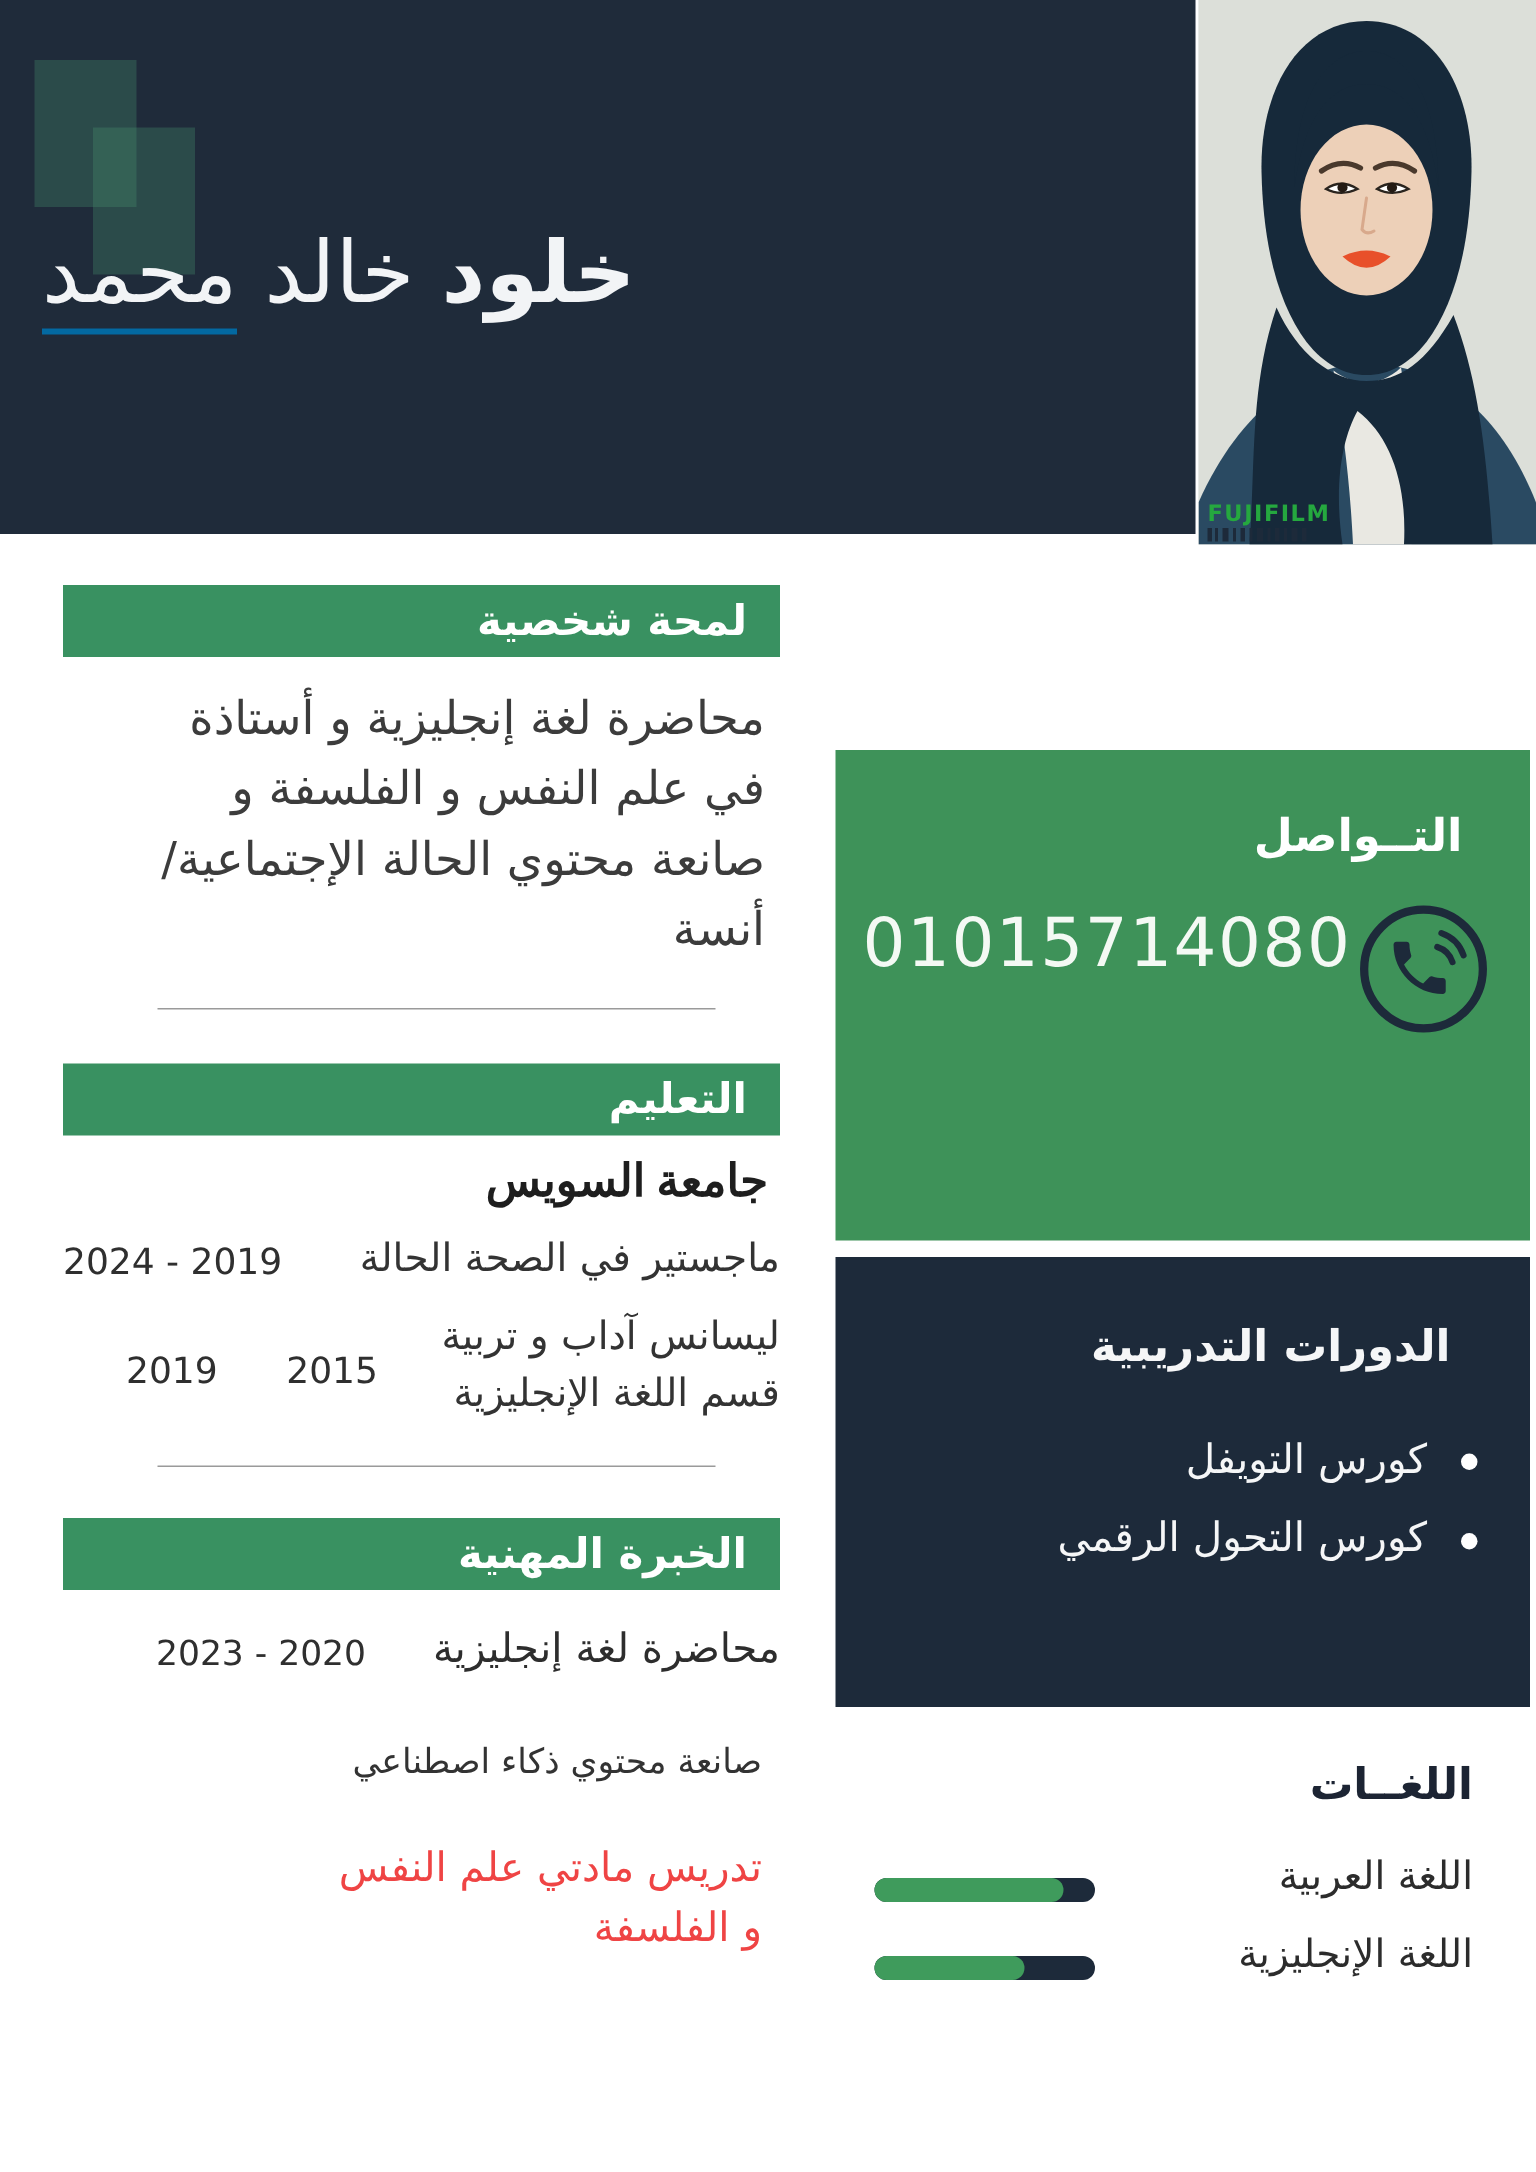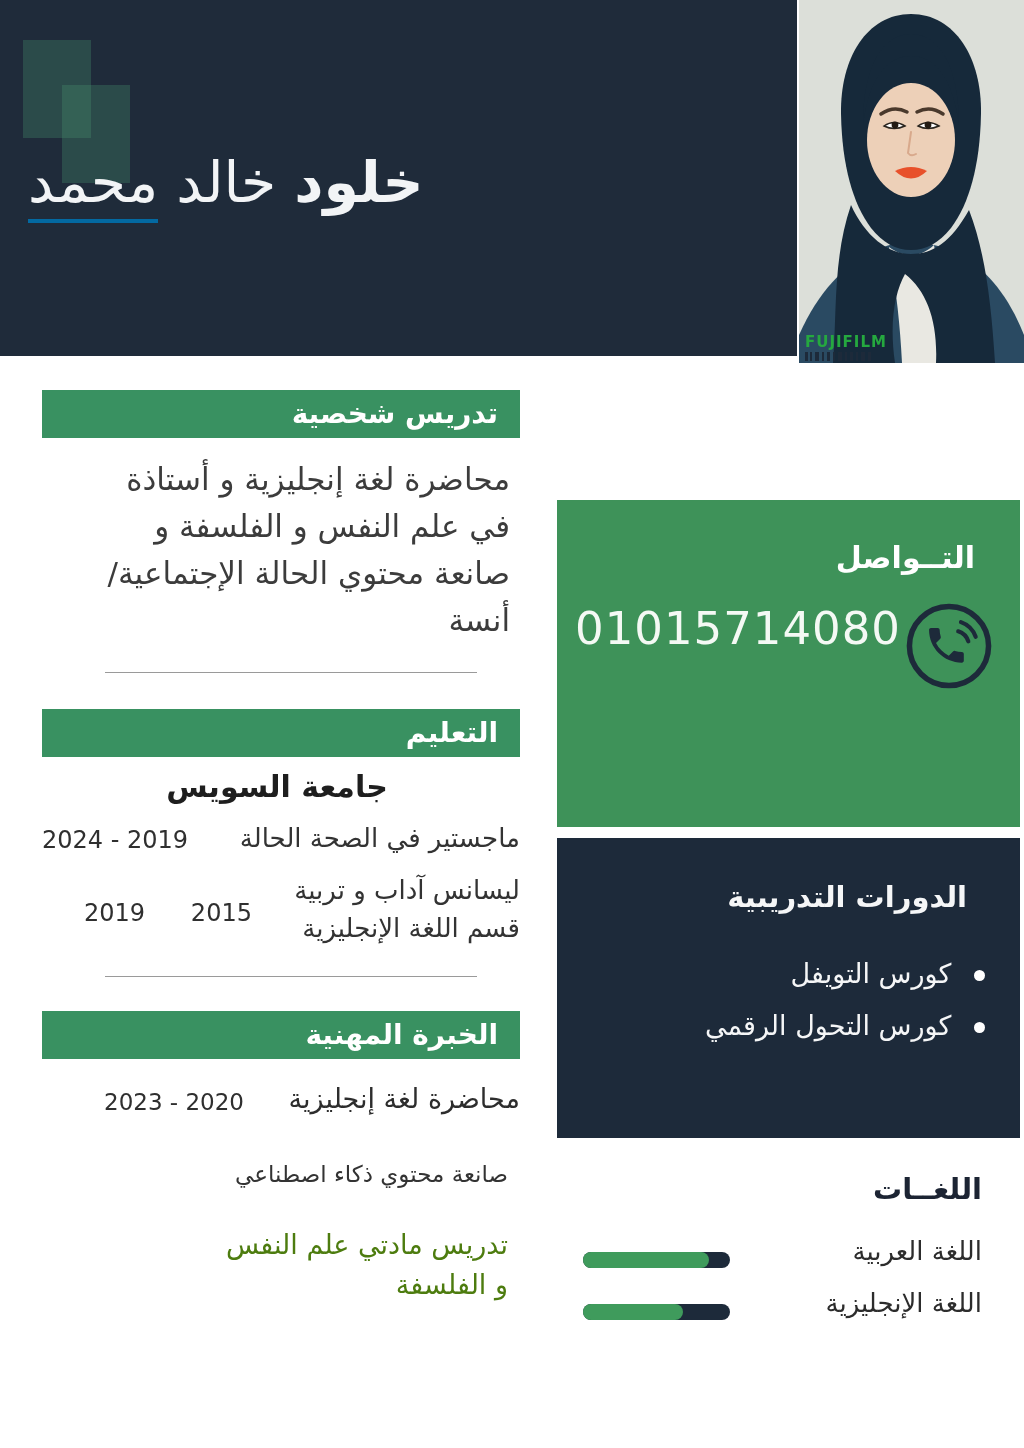--- a/index.html
+++ b/index.html
@@ -38,35 +38,35 @@
     font-size:28px;font-weight:700;line-height:48px;
     text-align:right;direction:rtl;padding-right:22px;box-sizing:border-box;
   }
   .profile-text{
     direction:rtl;text-align:right;
     margin:18px 10px 0 60px;
     font-size:31px;line-height:1.52;color:#3c3c3c;font-weight:400;
   }
   .divider{height:1px;background:#9a9a9a;margin:28px 43px 0 63px;}
   .uni-title{
-    direction:rtl;text-align:center;margin:12px 8px 0 0;
-    font-size:30px;font-weight:700;color:#1e1e1e;
+    direction:rtl;text-align:right;margin:12px 8px 0 0;
+    font-size:30px;font-weight:700;color:#1e1e1e;font-family:Liberation Serif, serif;
   }
   .edu-row{display:flex;justify-content:space-between;align-items:flex-start;margin-top:16px;}
   .edu-row .dates{direction:rtl;font-size:24px;color:#2f2f2f;white-space:pre;padding-top:6px;}
   .edu-row .txt{direction:rtl;text-align:right;font-size:26px;color:#333333;line-height:1.45;}
   .edu-row.masters .dates{padding-left:0;}
   .edu-row.bachelor{align-items:center;margin-top:14px;}
   .edu-row.bachelor .dates{padding-left:42px;}
   .edu-row.bachelor .txt{width:265px;}
   .exp-row{display:flex;justify-content:space-between;align-items:flex-start;margin-top:24px;}
   .exp-row .dates{direction:rtl;font-size:23px;color:#2f2f2f;padding-left:62px;padding-top:6px;white-space:pre;}
   .exp-row .txt{direction:rtl;text-align:right;font-size:27px;color:#2d2d2d;}
   .exp-small{direction:rtl;text-align:right;margin:46px 12px 0 0;font-size:23px;color:#333333;}
-  .exp-two-line{direction:rtl;text-align:right;margin:38px 12px 0 auto;width:290px;font-size:27px;color:#4d7c0f;line-height:1.5;}
+  .exp-two-line{direction:rtl;text-align:right;margin:38px 12px 0 auto;width:290px;font-size:27px;color:#ef4444;line-height:1.5;}
   
   .contact-card{
     position:absolute;left:557px;top:500px;width:463px;height:327px;
     background:#3e9259;color:#ffffff;
   }
   .contact-title{
     position:absolute;right:45px;top:40px;
     direction:rtl;font-size:30px;font-weight:700;
   }
   .contact-phone{
@@ -159,21 +159,21 @@
         <rect x="51" y="352" width="3" height="9"></rect>
           <rect x="57" y="352" width="2" height="9"></rect>
         <rect x="62" y="352" width="4" height="9"></rect>
           <rect x="69" y="352" width="3" height="9"></rect>
       </g>
     </svg>
   </div>
 
   <div class="left-col">
 
-    <div class="sec-banner">تدريس شخصية</div>
+    <div class="sec-banner">لمحة شخصية</div>
     <p class="profile-text">محاضرة لغة إنجليزية و أستاذة في علم النفس و الفلسفة و صانعة محتوي الحالة الإجتماعية/ أنسة</p>
     <div class="divider"></div>
 
     <div class="sec-banner" style="margin-top:36px;">التعليم</div>
     <div class="uni-title">جامعة السويس</div>
 
     <div class="edu-row masters">
       <span class="dates">2019 - 2024</span>
       <span class="txt">ماجستير في الصحة الحالة</span>
     </div>

